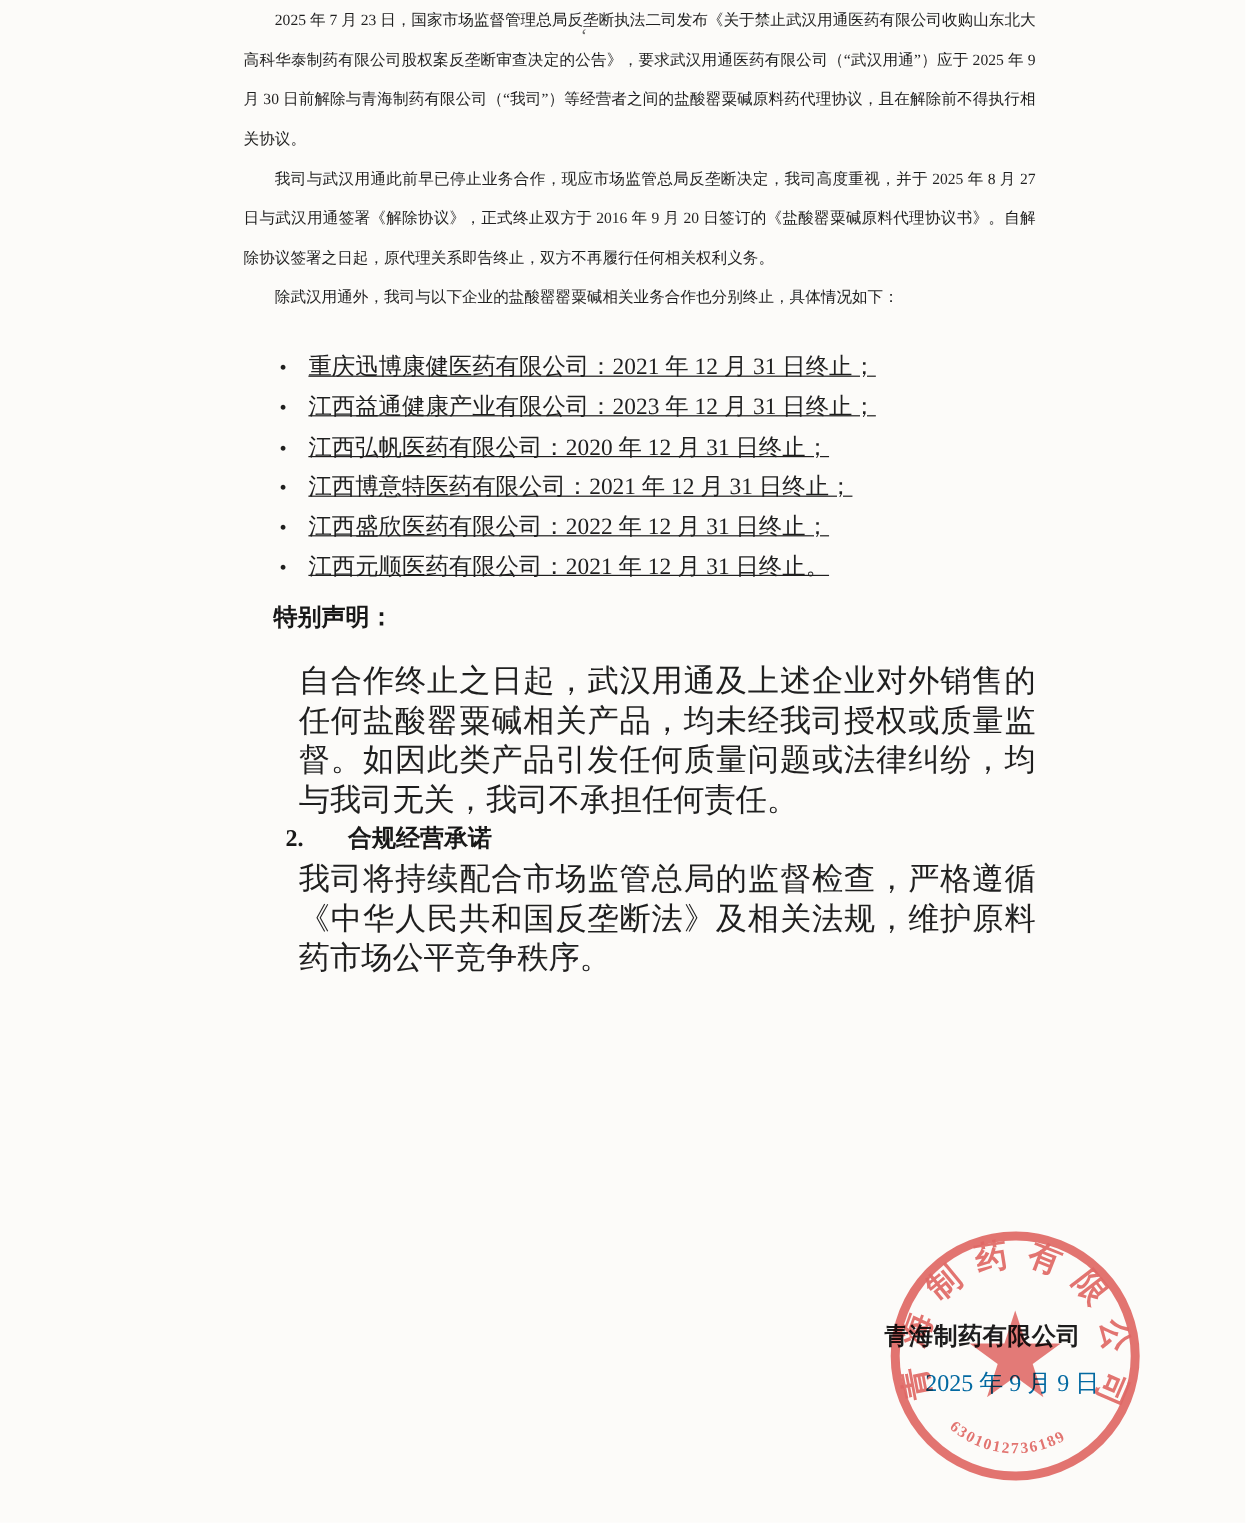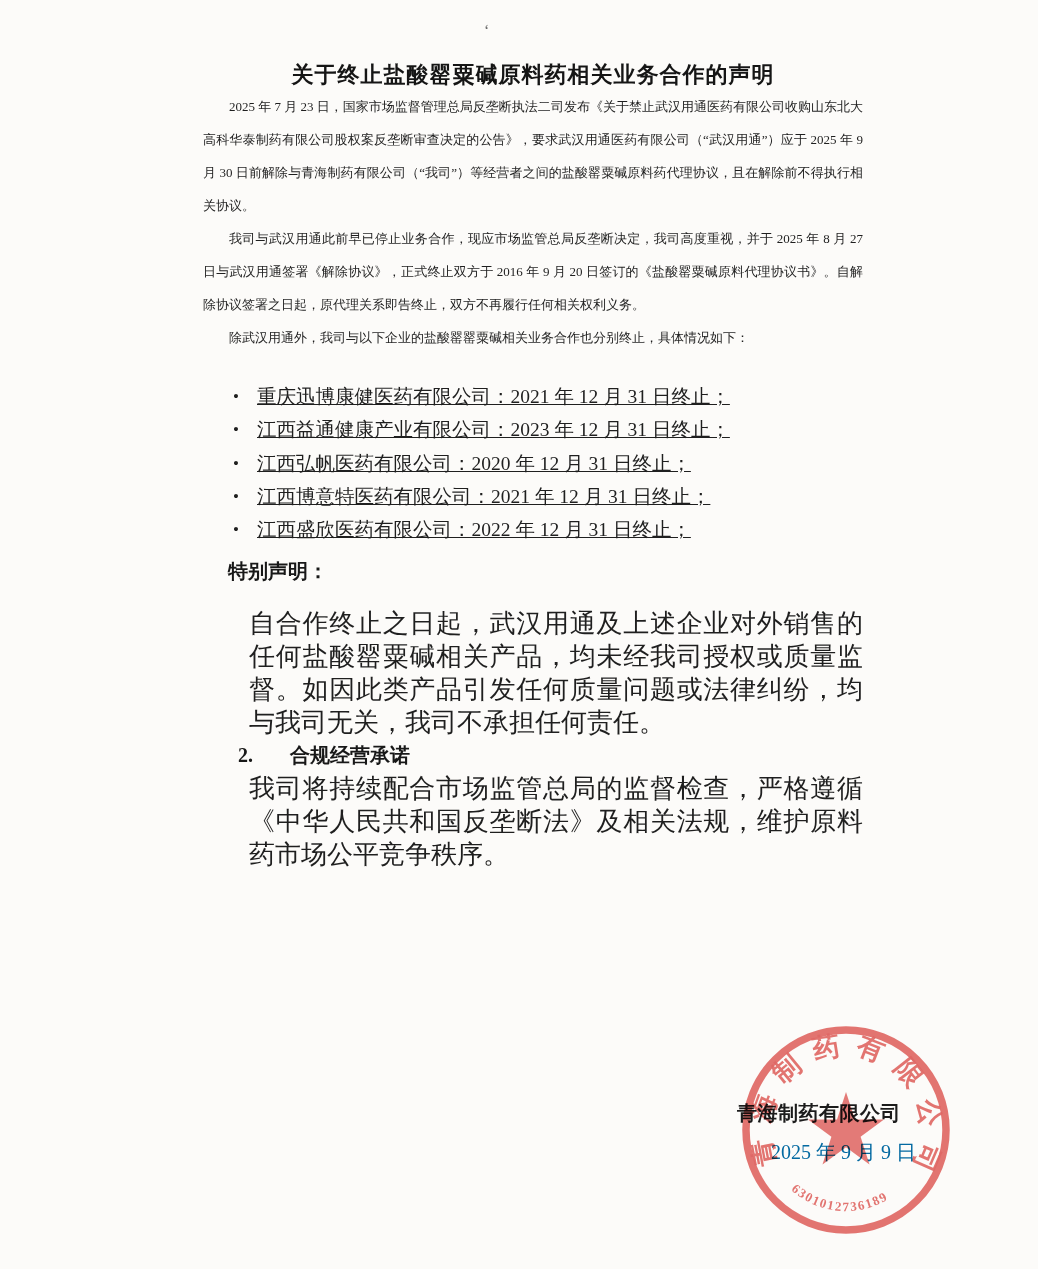--- a/index.html
+++ b/index.html
@@ -109,21 +109,20 @@
     font-weight:bold;
   }
 </style>
 </head>
 <body>
 
 <div class="page">
 
   <span class="stray-mark">‘</span>
 
-  <h1 class="doc-title">关于终止盐酸罂粟碱原料药相关业务合作的声明</h1>
 
   <p class="body-par p1">2025 年 7 月 23 日，国家市场监督管理总局反垄断执法二司发布《关于禁止武汉用通医药有限公司收购山东北大高科华泰制药有限公司股权案反垄断审查决定的公告》，要求武汉用通医药有限公司（“武汉用通”）应于 2025 年 9 月 30 日前解除与青海制药有限公司（“我司”）等经营者之间的盐酸罂粟碱原料药代理协议，且在解除前不得执行相关协议。</p>
 
   <p class="body-par p2">我司与武汉用通此前早已停止业务合作，现应市场监管总局反垄断决定，我司高度重视，并于 2025 年 8 月 27 日与武汉用通签署《解除协议》，正式终止双方于 2016 年 9 月 20 日签订的《盐酸罂粟碱原料代理协议书》。自解除协议签署之日起，原代理关系即告终止，双方不再履行任何相关权利义务。</p>
 
   <p class="body-par p3">除武汉用通外，我司与以下企业的盐酸罂罂粟碱相关业务合作也分别终止，具体情况如下：</p>
 
   <ul class="term-list">
     <li>
       <span class="blt">•</span><span>重庆迅博康健医药有限公司：2021 年 12 月 31 日终止；</span>
@@ -132,20 +131,23 @@
       <span class="blt">•</span><span>江西益通健康产业有限公司：2023 年 12 月 31 日终止；</span>
     </li>
     <li>
       <span class="blt">•</span><span>江西弘帆医药有限公司：2020 年 12 月 31 日终止；</span>
     </li>
     <li>
       <span class="blt">•</span><span>江西博意特医药有限公司：2021 年 12 月 31 日终止；</span>
     </li>
     <li>
       <span class="blt">•</span><span>江西盛欣医药有限公司：2022 年 12 月 31 日终止；</span>
+    </li>
+    <li>
+      <span class="blt">•</span><span>江西元顺医药有限公司：2021 年 12 月 31 日终止。</span>
     </li>
   </ul>
 
   <div class="special-heading">特别声明：</div>
 
   <div class="numbered-item item-1">
     <p class="item-body">自合作终止之日起，武汉用通及上述企业对外销售的任何盐酸罂粟碱相关产品，均未经我司授权或质量监督。如因此类产品引发任何质量问题或法律纠纷，均与我司无关，我司不承担任何责任。</p>
   </div>
 
   <div class="numbered-item item-2">

